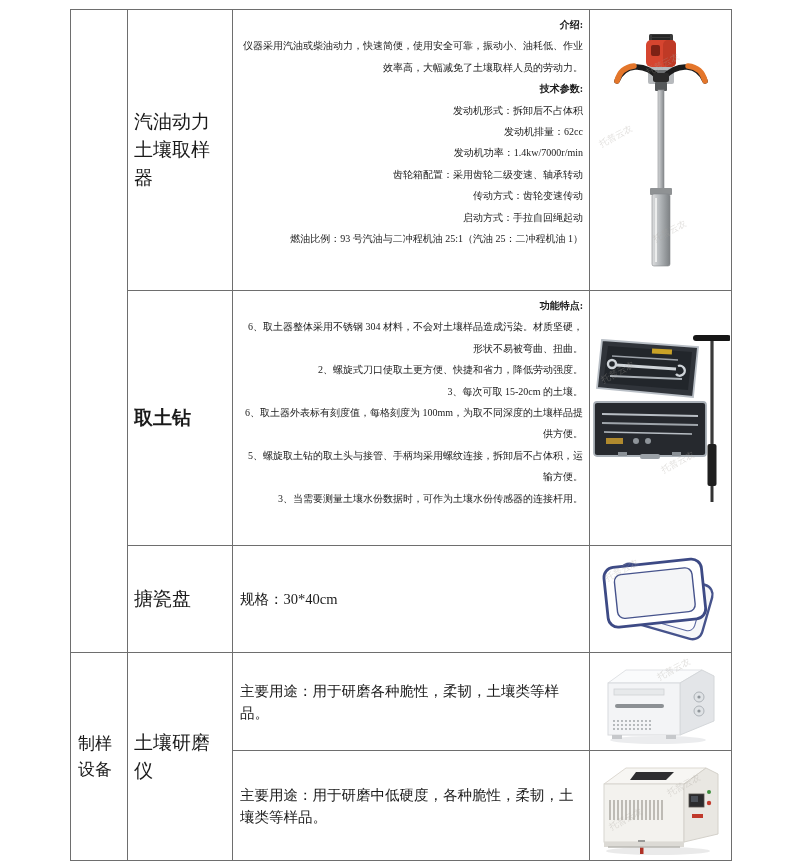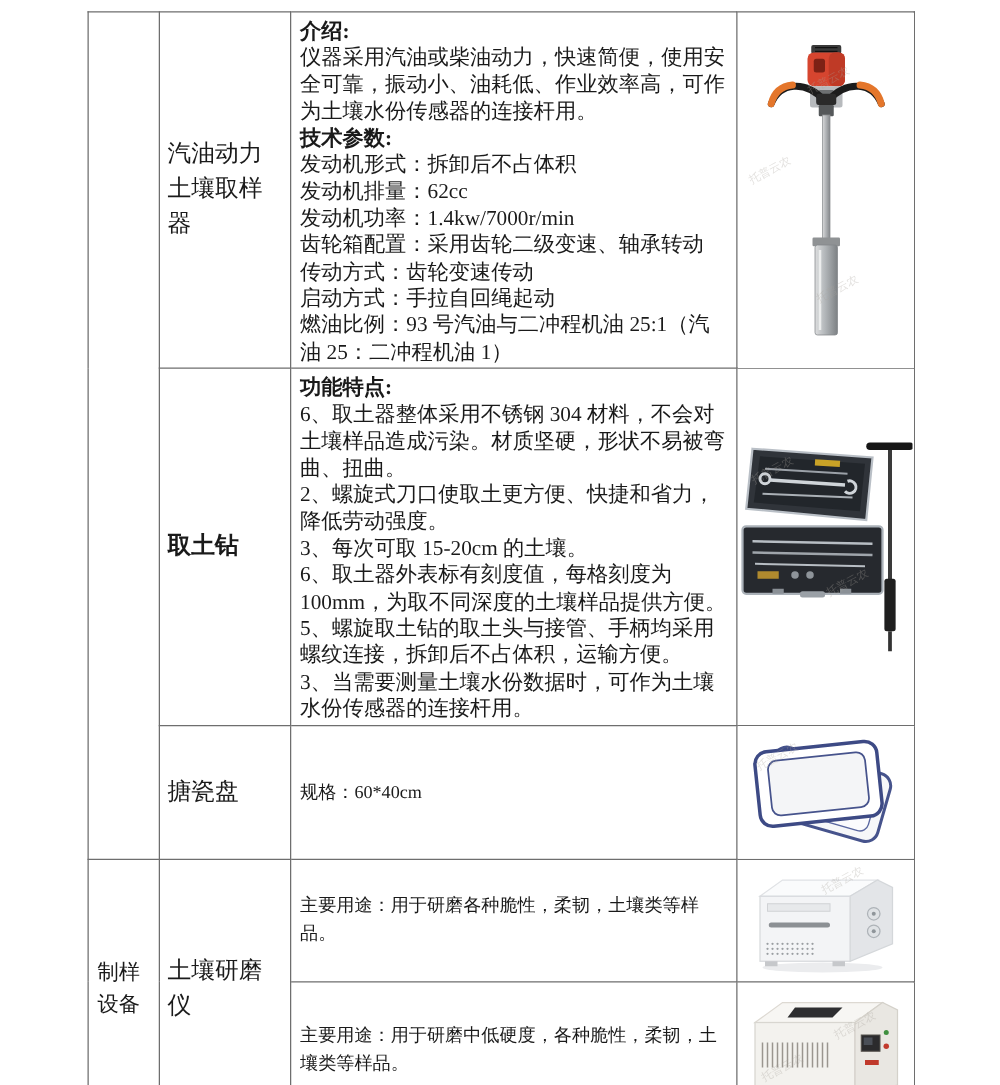--- a/index.html
+++ b/index.html
@@ -12,21 +12,21 @@
     position:absolute;left:70px;top:9px;border-collapse:collapse;table-layout:fixed;
     width:661px;
   }
   td{border:1px solid #6e6e6e;padding:0;vertical-align:middle;overflow:hidden;}
   
   td.c1{text-align:left;}
   .cat-label{padding:0 5px 0 7px;font-size:17px;line-height:26px;}
   .name-label{padding:0 5px 0 6px;font-size:19px;line-height:28px;}
   .name-bold{font-weight:bold;}
   td.cdesc-top{vertical-align:top;}
-  .desc{padding:4px 6px 2px 7px;font-size:17px;line-height:21.4px;text-align:left;}
+  .desc{padding:4px 6px 2px 7px;font-size:10px;line-height:21.4px;text-align:right;}
   .desc .hd{font-weight:bold;}
   .desc-mid{padding:0 6px 0 7px;font-size:14.5px;line-height:22px;text-align:left;}
   td.cimg{text-align:center;vertical-align:middle;position:relative;background:#ffffff;}
   td.cimg svg{display:inline-block;vertical-align:middle;}
   .wm{
     position:absolute;font-size:9px;color:#a9a49d;opacity:.32;white-space:nowrap;
     transform:rotate(-28deg);pointer-events:none;
   }
 </style>
 </head>
@@ -42,21 +42,21 @@
 
   <tbody>
       <tr style="height:281px">
     <td class="c1" rowspan="3"></td>
     <td class="c2">
       <div class="name-label">汽油动力土壤取样器</div>
     </td>
     <td class="cdesc-top">
       <div class="desc">
         <div class="hd">介绍:</div>
-        <div>仪器采用汽油或柴油动力，快速简便，使用安全可靠，振动小、油耗低、作业效率高，可作为土壤水份传感器的连接杆用。</div>
+        <div>仪器采用汽油或柴油动力，快速简便，使用安全可靠，振动小、油耗低、作业效率高，大幅减免了土壤取样人员的劳动力。</div>
         <div class="hd">技术参数:</div>
         <div>发动机形式：拆卸后不占体积</div>
         <div>发动机排量：62cc</div>
         <div>发动机功率：1.4kw/7000r/min</div>
         <div>齿轮箱配置：采用齿轮二级变速、轴承转动</div>
         <div>传动方式：齿轮变速传动</div>
         <div>启动方式：手拉自回绳起动</div>
         <div>燃油比例：93 号汽油与二冲程机油 25:1（汽油 25：二冲程机油 1）</div>
       </div>
     </td>
@@ -145,21 +145,21 @@
         <line x1="120" y1="160" x2="120" y2="176" stroke="#333" stroke-width="3"></line>
       </svg>
     </td>
   </tr>
 
   <tr style="height:107px">
     <td class="c2">
       <div class="name-label">搪瓷盘</div>
     </td>
     <td>
-      <div class="desc-mid">规格：60*40cm</div>
+      <div class="desc-mid">规格：30*40cm</div>
     </td>
     <td class="cimg">
       <span class="wm" style="left:14px;top:18px">托普云农</span>
       <svg width="130" height="97" viewBox="0 0 130 97">
         <g transform="rotate(16 70 55)">
           <rect x="16" y="24" width="96" height="56" rx="10" fill="#f6f7f9" stroke="#46538c" stroke-width="2.4"></rect>
           <rect x="25" y="31" width="78" height="42" rx="7" fill="#fbfbfd" stroke="#5a67a0" stroke-width="1.1"></rect>
         </g>
         <g transform="rotate(-6 60 44)">
           <rect x="10" y="12" width="98" height="60" rx="10" fill="#ffffff" stroke="#3d4a85" stroke-width="2.8"></rect>

